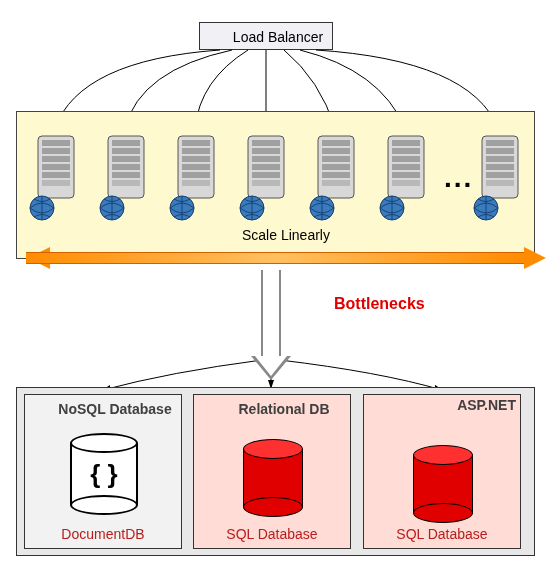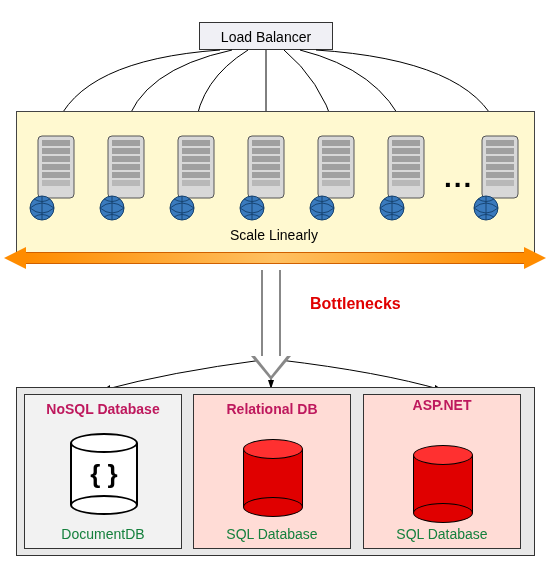--- a/index.html
+++ b/index.html
@@ -1,17 +1,17 @@
 <!DOCTYPE html>
 <html><head>
 <meta charset="utf-8">
 <style>
   * { box-sizing: border-box; margin: 0; padding: 0; }
   body { width: 551px; height: 579px; font-family: Arial, sans-serif; background: #fff; position: relative; overflow: hidden; }
-  .abs { position: absolute; }
+  .abs { position: absolute; padding-left: 24px; }
   
   .load-balancer-box {
     left: 199px; top: 22px;
     width: 134px; height: 28px;
     border: 1px solid #333;
     background: #f0f0f5;
     text-align: center;
     line-height: 28px;
     font-size: 14px;
   }
@@ -20,21 +20,20 @@
     left: 16px; top: 111px;
     width: 519px; height: 148px;
     background: #fff9d0;
     border: 1px solid #444;
   }
   
   .scale-label {
     left: 218px; top: 227px;
     font-size: 14px;
     color: #000;
-    margin-left: 12px;
   }
   .scale-arrow-body {
     left: 26px; top: 252px;
     width: 498px; height: 12px;
     background: linear-gradient(to right, #ff8c00, #ffc060, #ff8c00);
     border-top: 1px solid #d06000;
     border-bottom: 1px solid #d06000;
   }
   .scale-arrow-left {
     left: 4px; top: 247px;
@@ -97,28 +96,28 @@
     width: 158px; height: 155px;
     border: 1px solid #333;
     text-align: center;
   }
   .db-box.nosql { left: 24px; background: #f2f2f2; }
   .db-box.rel { left: 193px; background: #ffdcd6; }
   .db-box.asp { left: 363px; background: #ffdcd6; }
   
   .db-title {
     font-weight: bold;
-    color: #be185d;
+    color: #404040;
     font-size: 14px;
     line-height: 1.2;
     padding: 6px 4px 4px;
   }
-  .db-title.two-line { padding-top: 2px; }
+  .db-title.two-line { padding-top: 2px; text-align: right; }
   .db-caption {
-    color: #15803d;
+    color: #b91c1c;
     font-size: 14px;
     position: absolute;
     bottom: 6px; left: 0; right: 0;
   }
   
   .cylinder {
     position: absolute;
     left: 49px; top: 44px;
     width: 60px; height: 68px;
   }

